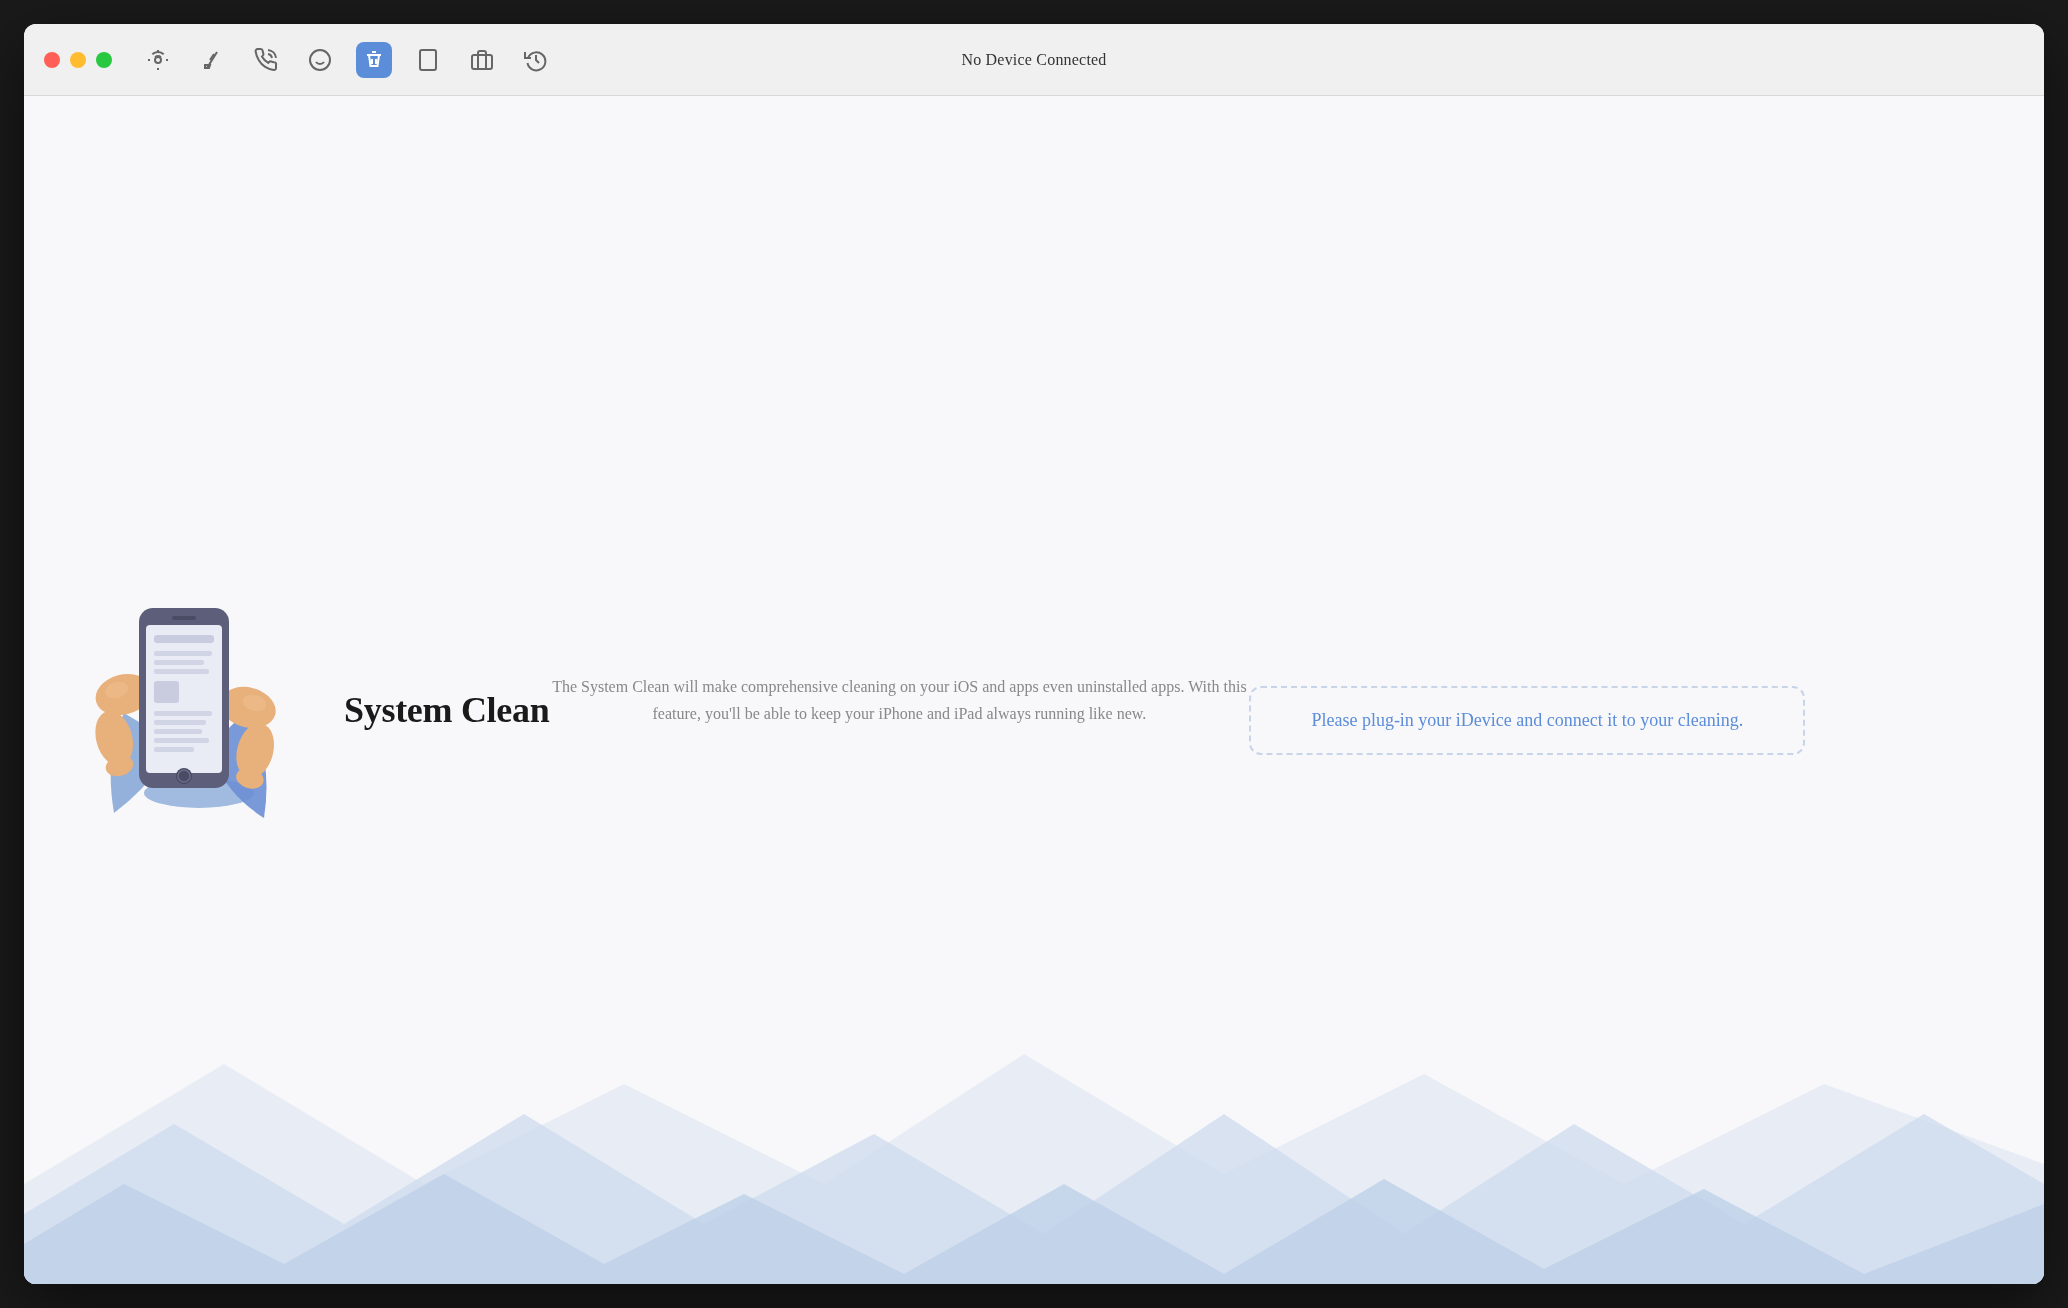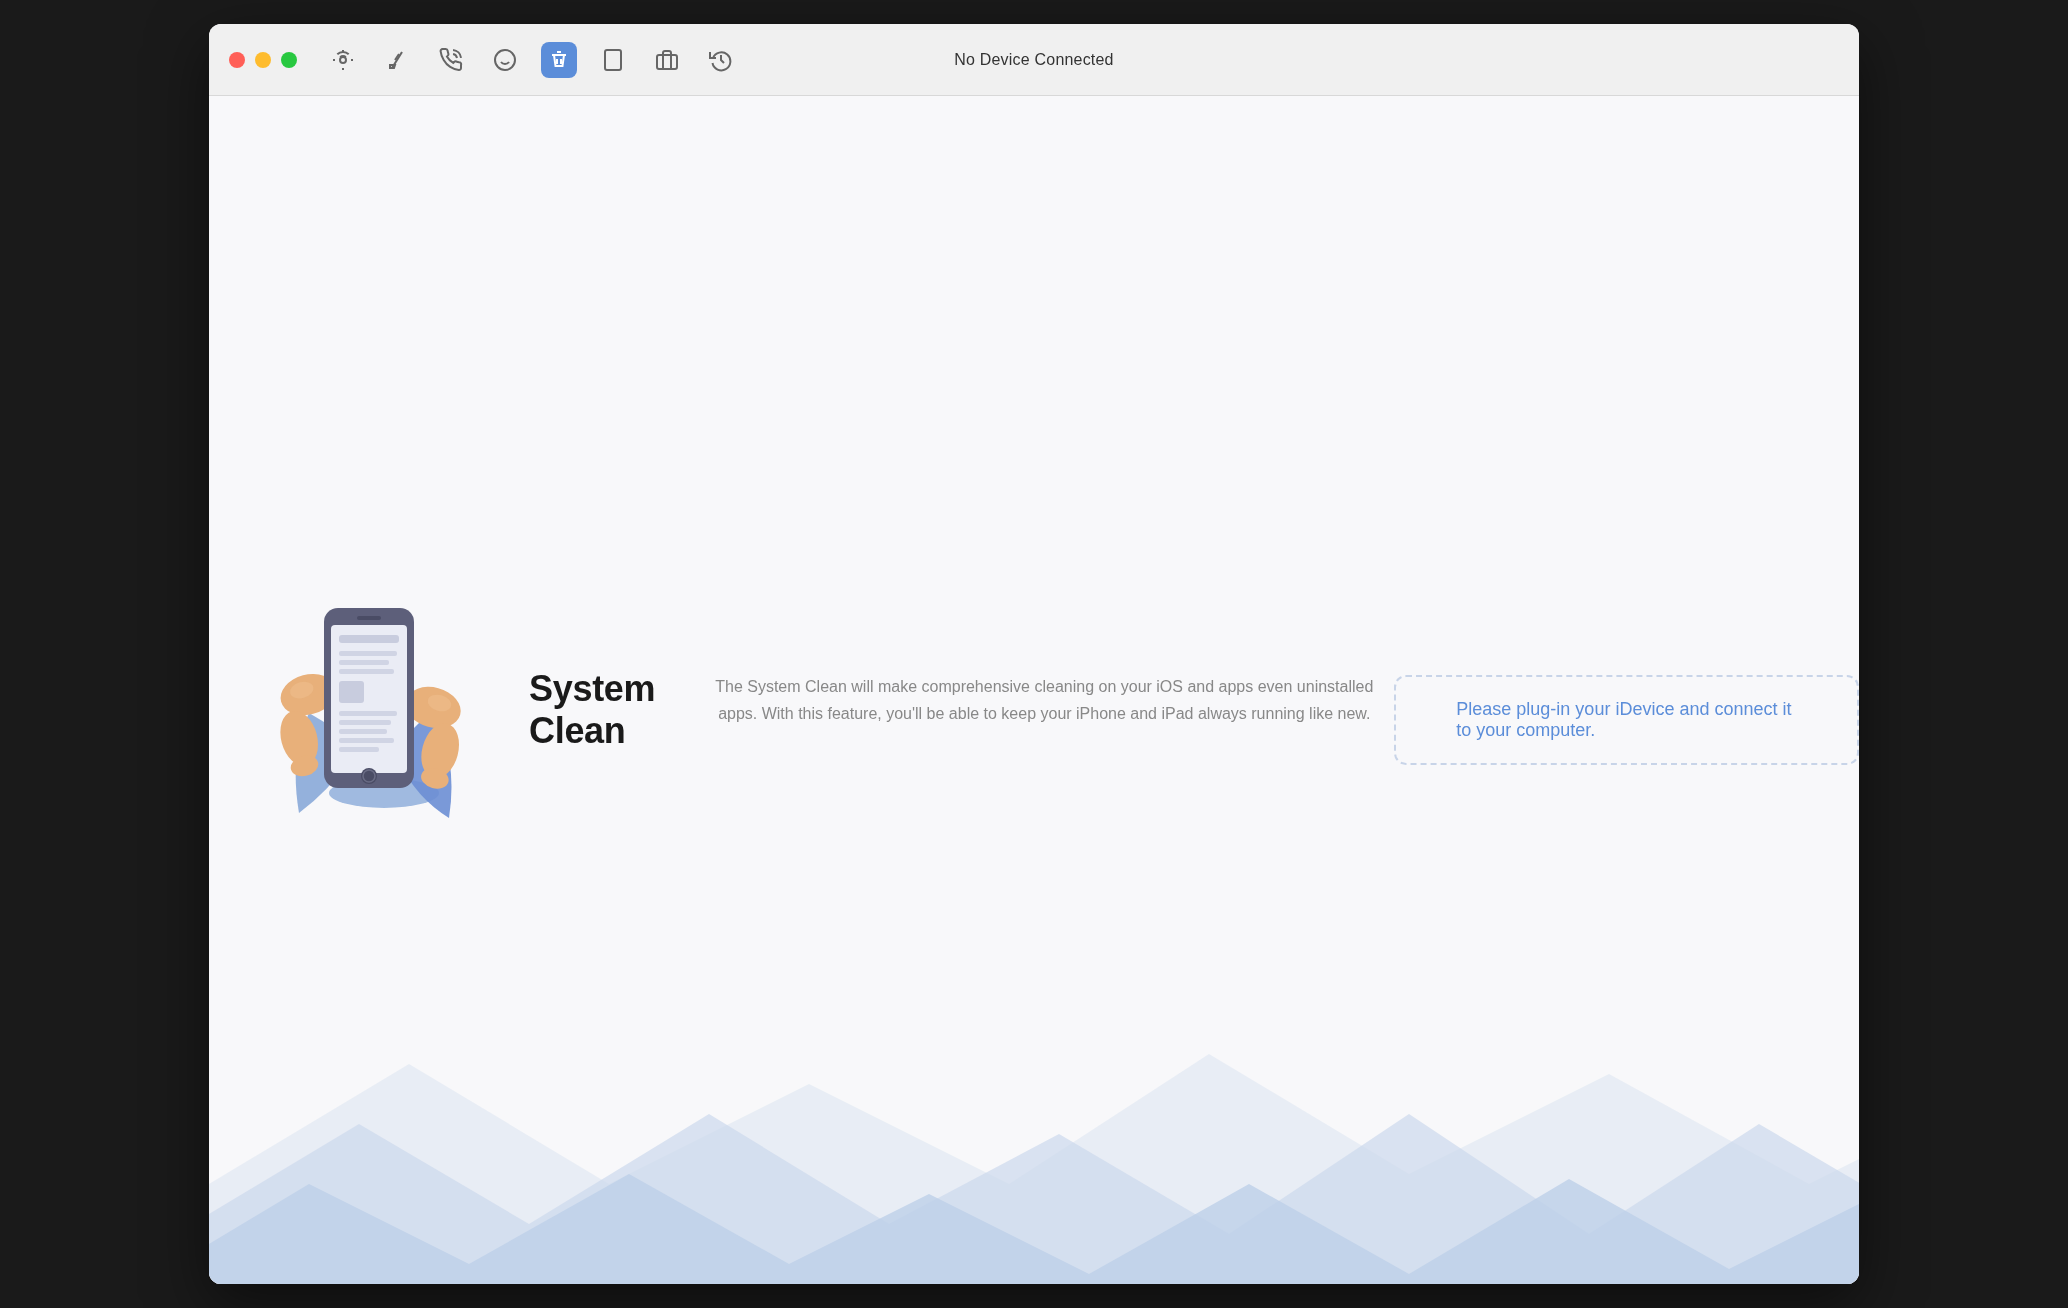--- a/index.html
+++ b/index.html
@@ -8,28 +8,29 @@
       width: 2068px;
       height: 1308px;
       background: #1a1a1a;
       display: flex;
       align-items: center;
       justify-content: center;
       font-family: -apple-system, BlinkMacSystemFont, "Helvetica Neue", sans-serif;
     }
 
     .window {
-      width: 1650px;
+      width: 2020px;
       height: 1260px;
       background: #f5f5f7;
       border-radius: 12px;
       overflow: hidden;
       display: flex;
       flex-direction: column;
       box-shadow: 0 20px 60px rgba(0,0,0,0.5);
+      font-family: Liberation Serif, serif;
     }
 
     
     .titlebar {
       height: 72px;
       background: #f0f0f0;
       border-bottom: 1px solid #d8d8d8;
       display: flex;
       align-items: center;
       padding: 0 20px;
@@ -290,21 +291,21 @@
         <rect x="130" y="185" width="55" height="5" rx="2" fill="#d0d4e4"></rect>
         <rect x="130" y="194" width="40" height="5" rx="2" fill="#d0d4e4"></rect>
       </svg>
     </div>
 
     <h1 class="content-title">System Clean</h1>
 
     <p class="content-description">The System Clean will make comprehensive cleaning on your iOS and apps even uninstalled apps. With this feature, you'll be able to keep your iPhone and iPad always running like new.</p>
 
     <div class="connect-box">
-      <span class="connect-text">Please plug-in your iDevice and connect it to your computer.</span>
+      <span class="connect-text">Please plug-in your iDevice and connect it to your cleaning.</span>
     </div>
 
     <div class="mountains">
       <svg width="2020" height="280" viewBox="0 0 2020 280" xmlns="http://www.w3.org/2000/svg" preserveAspectRatio="none">
 
         <polygon points="0,280 0,180 200,60 400,180 600,80 800,180 1000,50 1200,170 1400,70 1600,180 1800,80 2020,160 2020,280" fill="#dde6f2" opacity="0.6"></polygon>
 
         <polygon points="0,280 0,210 150,120 320,220 500,110 680,220 850,130 1020,230 1200,110 1380,230 1550,120 1720,220 1900,110 2020,180 2020,280" fill="#ccd9ec" opacity="0.7"></polygon>
 
         <polygon points="0,280 0,240 100,180 260,260 420,170 580,260 720,190 880,270 1040,180 1200,270 1360,175 1520,265 1680,185 1840,270 2020,200 2020,280" fill="#bdd0e8" opacity="0.8"></polygon>

